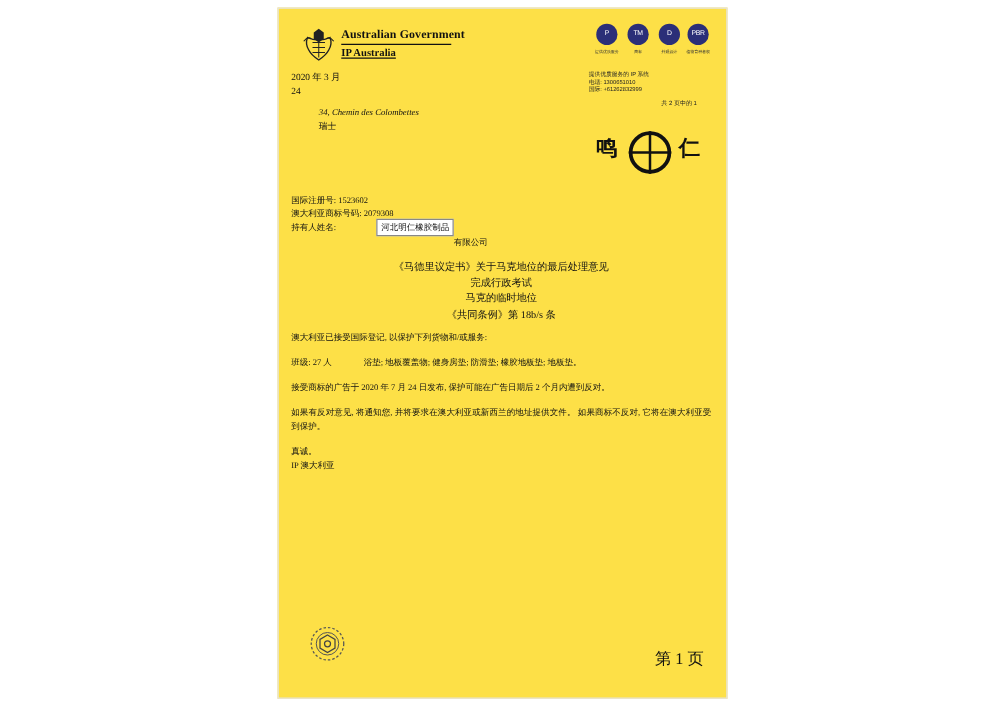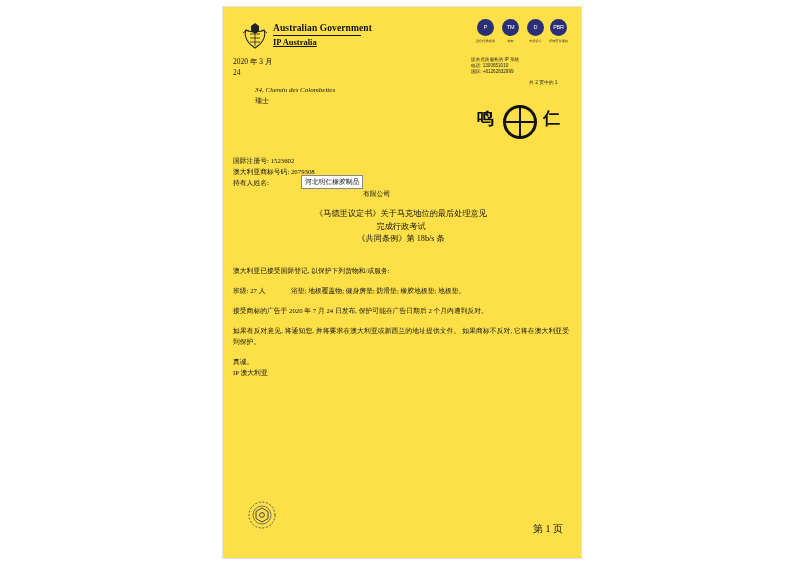--- a/index.html
+++ b/index.html
@@ -268,21 +268,21 @@
     left: 24px;
     bottom: 28px;
     width: 30px;
     height: 30px;
   }
   .footer-seal svg { display: block; }
   .footer-page {
     position: absolute;
     right: 18px;
     bottom: 22px;
-    font-size: 10px;
+    font-size: 13px;
     color: #111;
   }
 </style>
 </head>
 <body>
 
 <div class="page">
   <div class="scan">
 
     <div class="crest">
@@ -342,20 +342,21 @@
       <div class="row">
         <span>持有人姓名:</span>
       </div>
     </div>
     <div class="holder-box">河北明仁橡胶制品</div>
     <div class="holder-cont">有限公司</div>
 
     <div class="titleblock">
       <div>《马德里议定书》关于马克地位的最后处理意见</div>
       <div>完成行政考试</div>
+      <div>马克的临时地位</div>
       <div>《共同条例》第 18b/s 条</div>
     </div>
 
     <div class="body">
       <p>澳大利亚已接受国际登记, 以保护下列货物和/或服务:</p>
       <div class="classrow">
         <div class="c1">
           <span>班级:</span>
           <span>27 人</span>
         </div>

